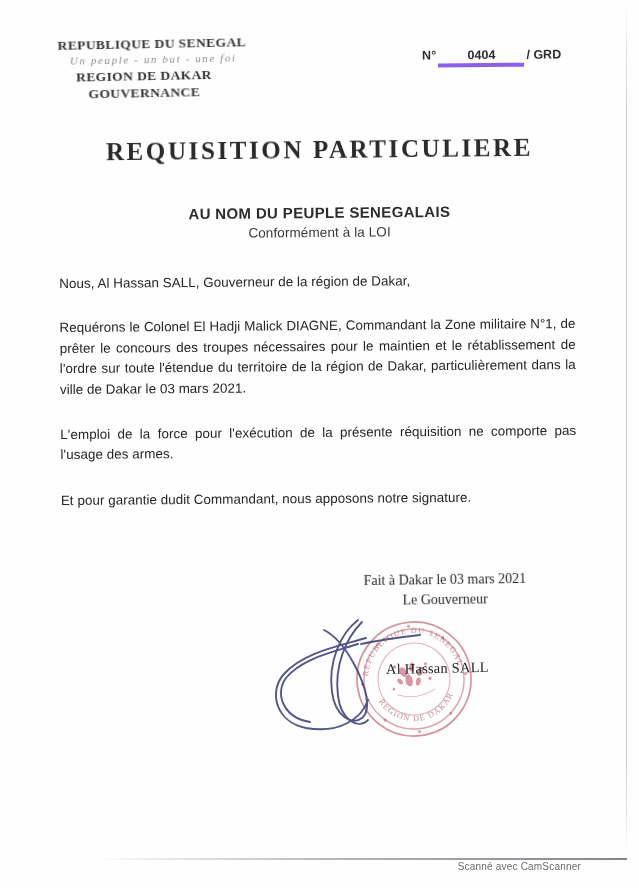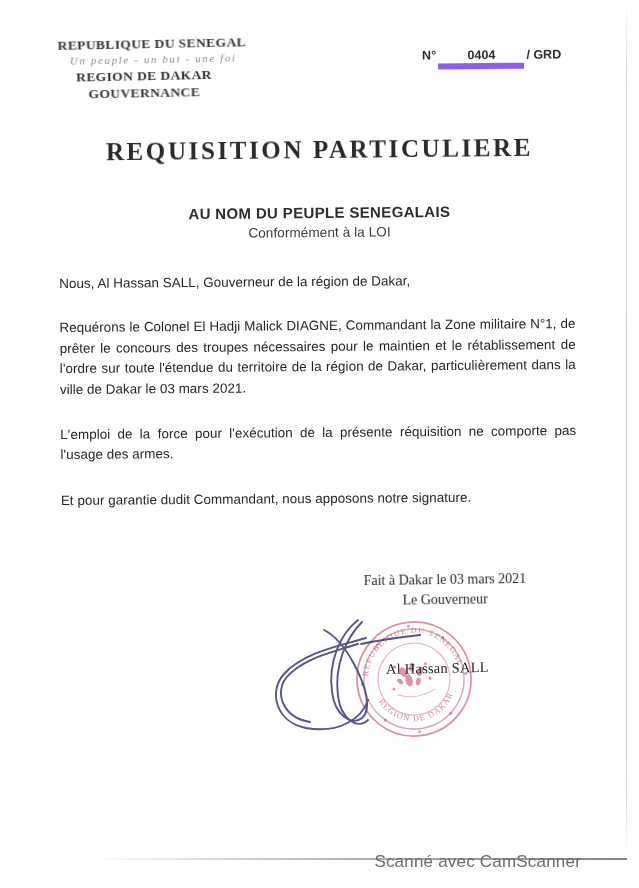--- a/index.html
+++ b/index.html
@@ -80,21 +80,21 @@
     font-family: "Liberation Sans", sans-serif;
     font-size: 12.5px;
     font-weight: bold;
     color: #2e2e2e;
     white-space: nowrap;
     transform: rotate(-.5deg);
   }
   .ref-number .lbl { letter-spacing: .2px; }
   .ref-value {
     display: inline-block;
-    border-bottom: 6px solid #8b5cf6;
+    border-bottom: 4px solid #8b5cf6;
     padding: 0 6px 1px 6px;
     margin: 0 2px;
     min-width: 74px;
     text-align: center;
   }
 
   
   .doc-title {
     position: absolute;
     left: 0;
@@ -205,21 +205,21 @@
     white-space: nowrap;
     transform: rotate(-1.2deg);
     letter-spacing: .2px;
   }
 
   
   .scanner-credit {
     position: absolute;
     right: 58px;
     bottom: 16px;
-    font-size: 17px;
+    font-size: 10px;
     color: #6b6b70;
     letter-spacing: .2px;
   }
 </style>
 </head>
 <body>
 
 <div id="page">
 
   <div class="page-edge-right"></div>

